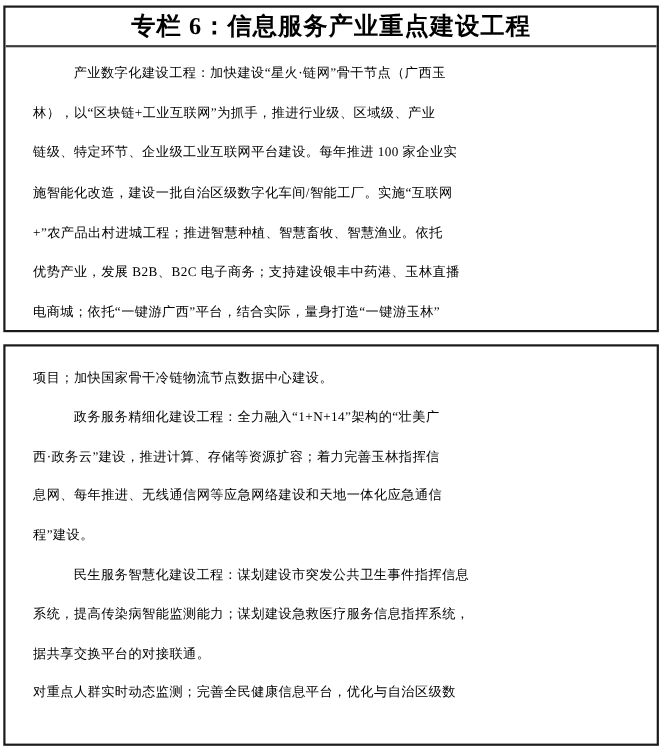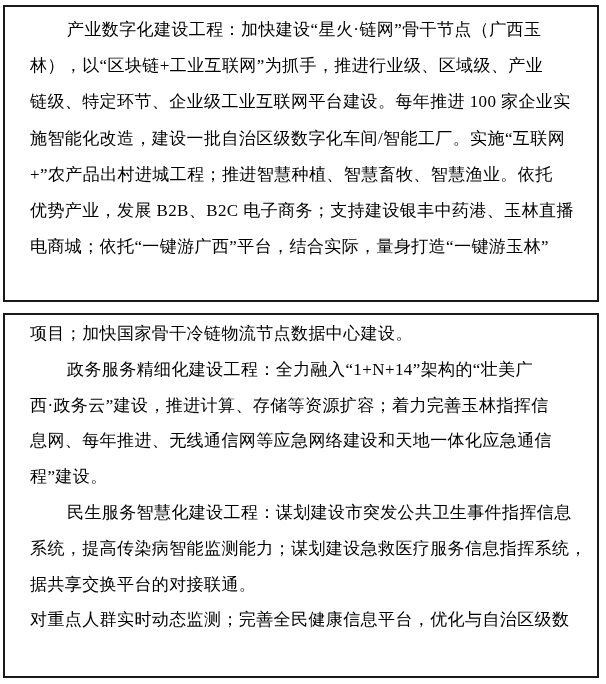--- a/index.html
+++ b/index.html
@@ -35,41 +35,42 @@
     align-items: center;
     justify-content: center;
     font-weight: bold;
     font-size: 22px;
     letter-spacing: 1px;
   }
   .box-body {
     padding: 5px 20px 0 25px;
   }
   .box-part2 .box-body {
-    padding-top: 1px;
+    padding-top: 11px;
   }
   .line {
-    font-size: 17px;
+    font-size: 12px;
     line-height: 36.2px;
     letter-spacing: 0.4px;
     white-space: nowrap;
   }
   .box-part2 .line {
     line-height: 35.8px;
   }
   .line.indent {
     padding-left: 37px;
   }
 </style>
 </head>
 <body>
 
 <div class="page">
 
   <section class="box box-part1">
+    <header class="box-title">专栏 6：信息服务产业重点建设工程</header>
     <div class="box-body">
       <div class="line indent">产业数字化建设工程：加快建设“星火·链网”骨干节点（广西玉</div>
       <div class="line">林），以“区块链+工业互联网”为抓手，推进行业级、区域级、产业</div>
       <div class="line">链级、特定环节、企业级工业互联网平台建设。每年推进 100 家企业实</div>
       <div class="line">施智能化改造，建设一批自治区级数字化车间/智能工厂。实施“互联网</div>
       <div class="line">+”农产品出村进城工程；推进智慧种植、智慧畜牧、智慧渔业。依托</div>
       <div class="line">优势产业，发展 B2B、B2C 电子商务；支持建设银丰中药港、玉林直播</div>
       <div class="line">电商城；依托“一键游广西”平台，结合实际，量身打造“一键游玉林”</div>
     </div>
   </section>

